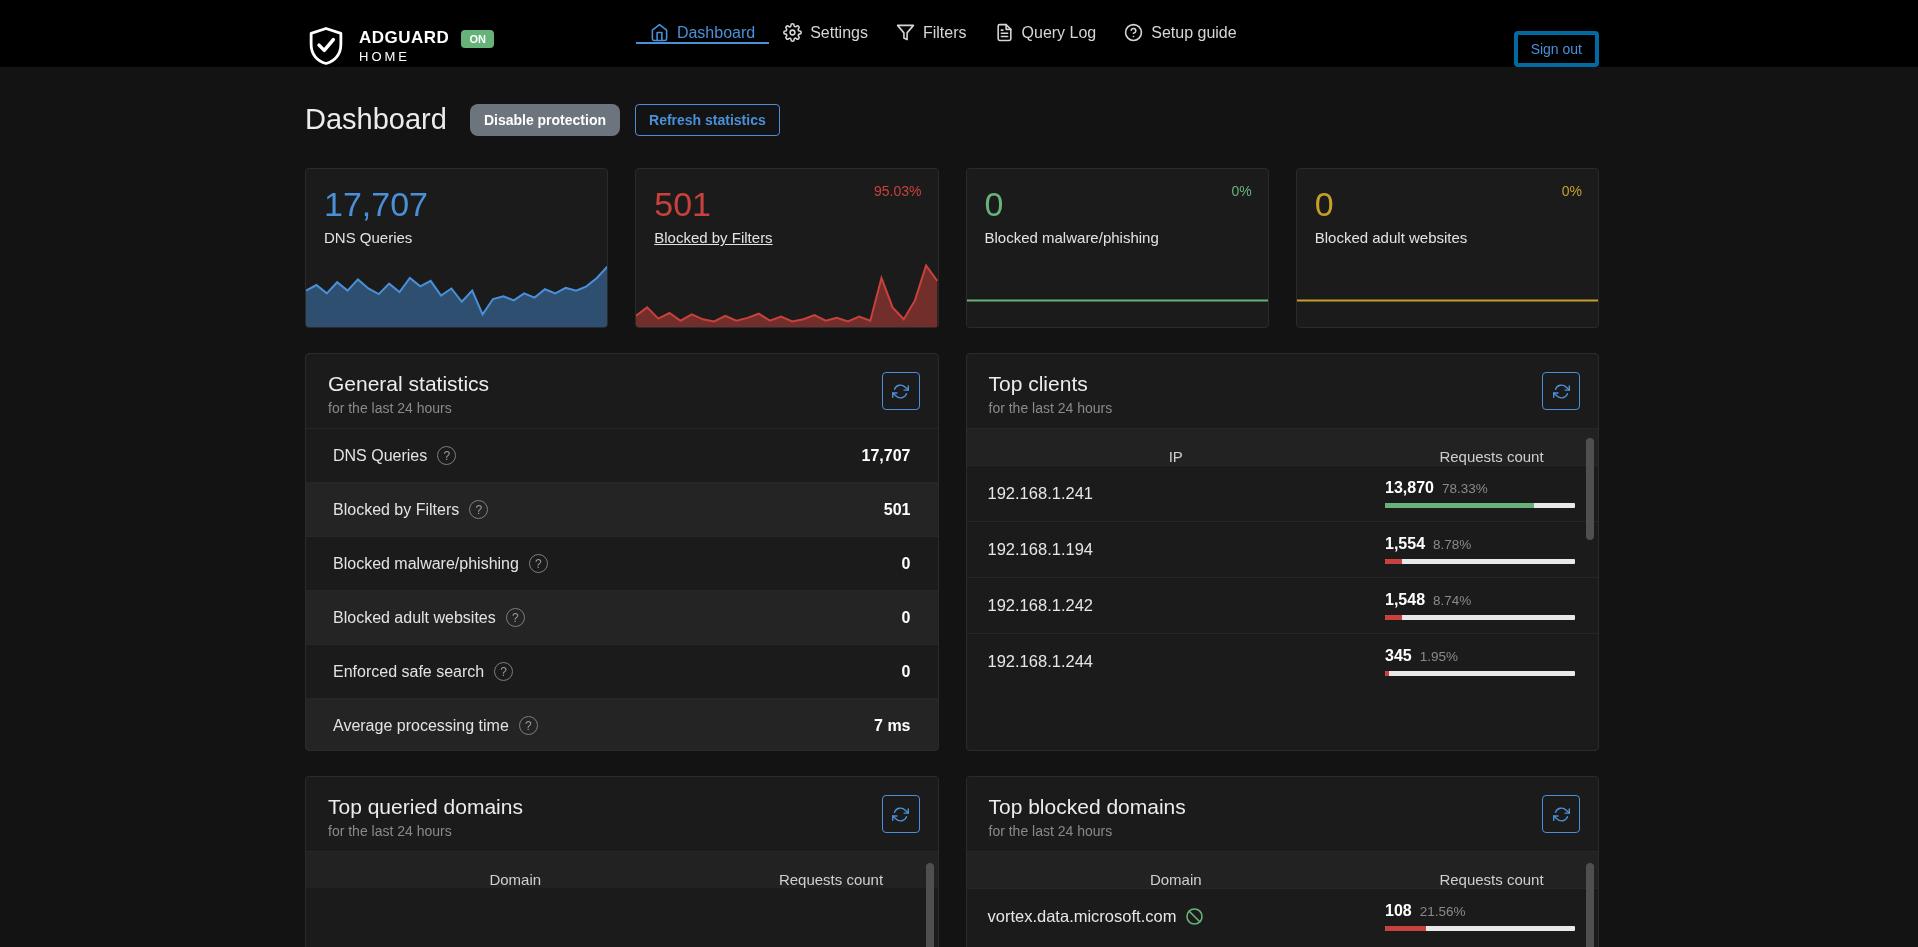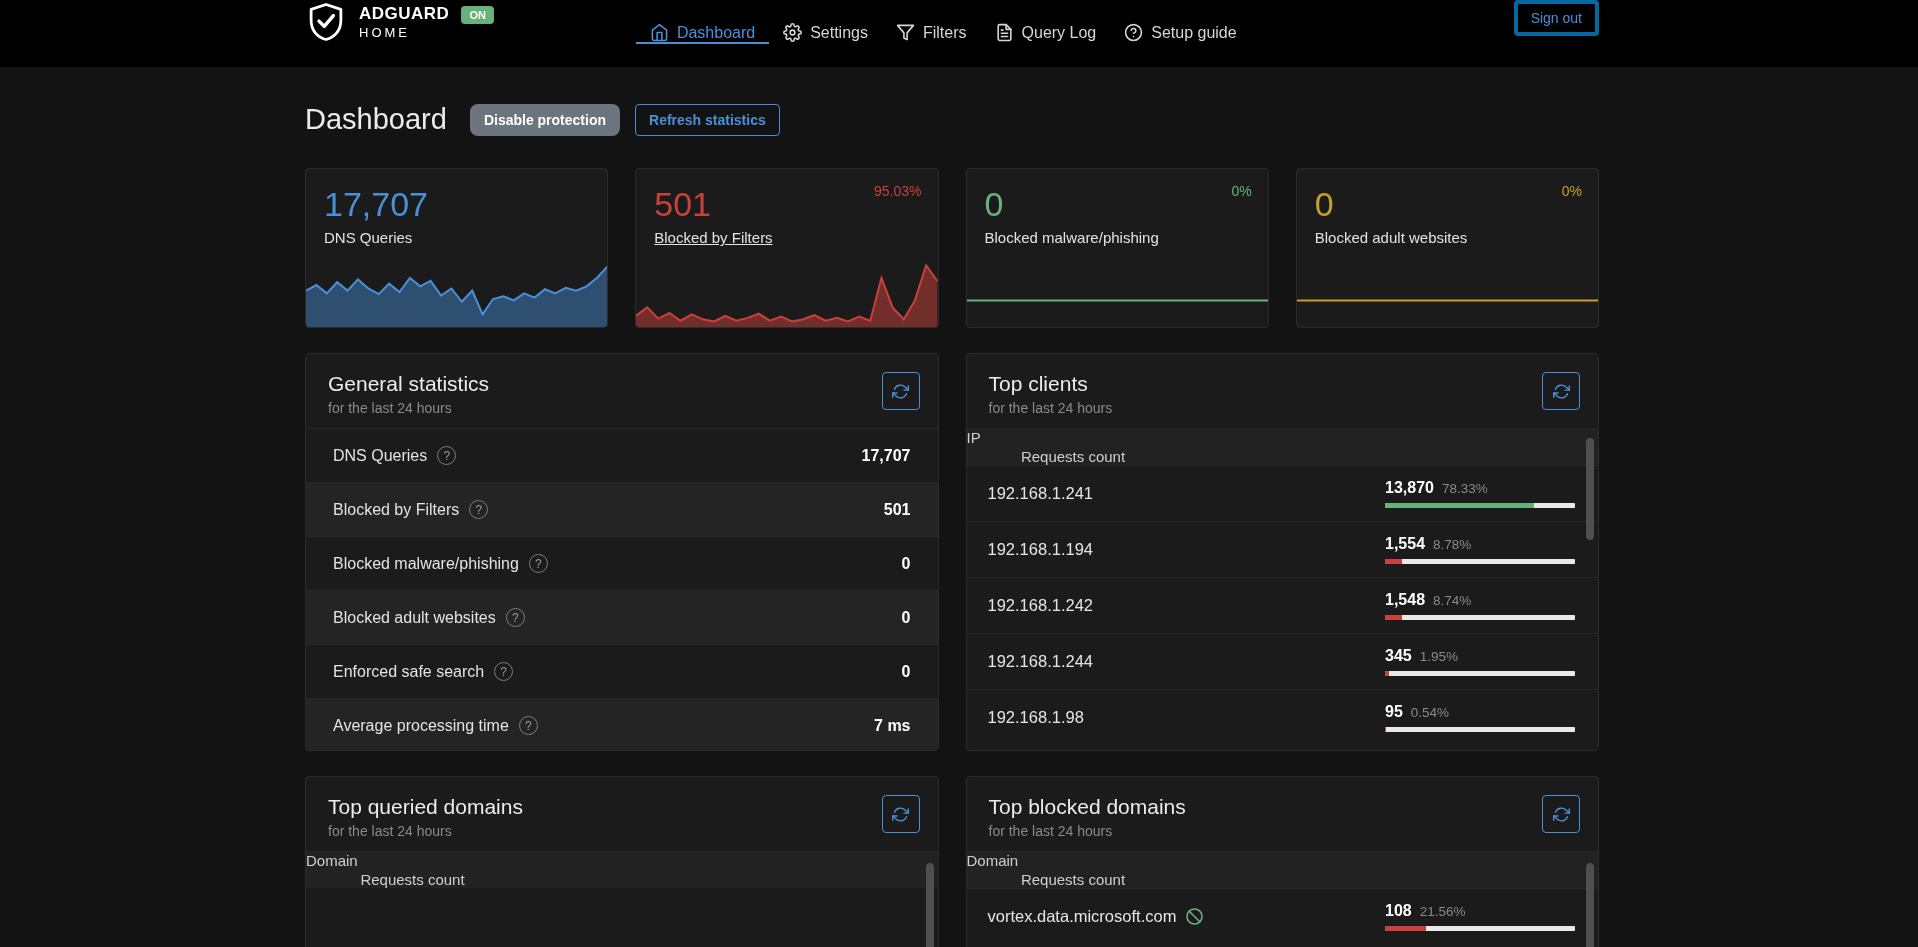--- a/index.html
+++ b/index.html
@@ -2,21 +2,21 @@
 <html><head>
 <meta charset="utf-8">
 <style>
   * { margin:0; padding:0; box-sizing:border-box; }
   html,body { width:1918px; height:947px; overflow:hidden; background:#131313;
               font-family:"Liberation Sans", sans-serif; color:#e3e3e3; }
   button { font-family:inherit; cursor:pointer; }
 
   
   .navbar { height:67px; background:#000; }
-  .nav-inner { margin-left:305px; width:1294px; height:100%; display:flex; align-items:flex-start;gap:21px; }
+  .nav-inner { margin-left:305px; width:1294px; height:100%; display:flex; align-items:flex-end;gap:21px; }
   .brand { display:flex; align-items:flex-start; gap:12px; }
   .brand-logo { width:42px; height:42px; color:#fff; margin-top:1px; }
   .brand-text { line-height:1; margin-top:5px; }
   .brand-name { font-size:17px; font-weight:bold; letter-spacing:.5px; color:#fff; }
   .brand-sub  { font-size:13px; letter-spacing:3px; color:#fff; margin-top:4px; }
   .on-badge { background:#67b279; color:#fff; font-size:11px; font-weight:bold;
               padding:3px 8px; border-radius:4px; margin-top:6px; }
   .nav-items { display:flex; align-items:center; height:100%; margin:0 auto; list-style:none; }
   .nav-item { display:flex; align-items:center; gap:8px; height:100%; padding:0 14px;
               font-size:16px; color:#d6d6d6; cursor:pointer; border-bottom:2px solid transparent; text-decoration:none; }
@@ -59,22 +59,22 @@
   
   .g-row { display:flex; align-items:center; height:54px; padding:0 27px; border-top:1px solid #272727; }
   .g-rows .g-row:nth-child(even) { background:rgba(255,255,255,0.045); }
   .g-label { font-size:16px; color:#e3e3e3; }
   .qmark { width:19px; height:19px; border:1px solid #7d7d7d; border-radius:50%; color:#9a9a9a;
            font-size:12px; display:inline-flex; align-items:center; justify-content:center;
            margin-left:10px; cursor:pointer; flex:none; }
   .g-value { margin-left:auto; font-weight:bold; font-size:16px; color:#fff; }
 
   
-  .t-head { display:flex; height:37px; align-items:flex-start; background:#222;
-            border-top:1px solid #272727; font-size:15px; color:#cfcfcf;flex-direction:column; }
+  .t-head { display:flex; height:37px; align-items:flex-end; background:#222;
+            border-top:1px solid #272727; font-size:15px; color:#cfcfcf; }
   .th-left { flex:1; text-align:center; }
   .th-right { width:213px; text-align:center; }
   .c-row { display:flex; align-items:center; height:56px; border-top:1px solid #272727; padding-left:21px; }
   .c-left { flex:1; font-size:16.5px; color:#e6e6e6; cursor:pointer; display:flex; align-items:center; }
   .c-right { width:213px; padding-right:23px; }
   .c-line { display:flex; align-items:baseline; gap:8px; }
   .c-count { font-size:16px; font-weight:bold; color:#fff; }
   .c-pct { font-size:13.5px; color:#8a8a8a; }
   .bar { height:5px; background:#e9e9e9; margin-top:6px; position:relative; overflow:hidden; border-radius:1px; }
   .bar-fill { position:absolute; left:0; top:0; bottom:0; }
@@ -317,32 +317,20 @@
         <div class="c-right">
           <div class="c-line">
             <span class="c-count">345</span>
             <span class="c-pct">1.95%</span>
           </div>
           <div class="bar">
             <div class="bar-fill" style="background: rgb(201, 65, 60); width: 1.95%;"></div>
           </div>
         </div>
       </div>
-      <div class="c-row">
-        <div class="c-left">192.168.1.98</div>
-        <div class="c-right">
-          <div class="c-line">
-            <span class="c-count">95</span>
-            <span class="c-pct">0.54%</span>
-          </div>
-          <div class="bar">
-            <div class="bar-fill" style="background: rgb(201, 65, 60); width: 0.54%;"></div>
-          </div>
-        </div>
-      </div>
       <div class="scroll-thumb thumb-clients"></div>
     </section>
   </div>
 
   <div class="panel-grid">
 
     <section class="panel">
       <div class="panel-header">
         <div class="panel-title">Top queried domains</div>
         <div class="panel-sub">for the last 24 hours</div>

